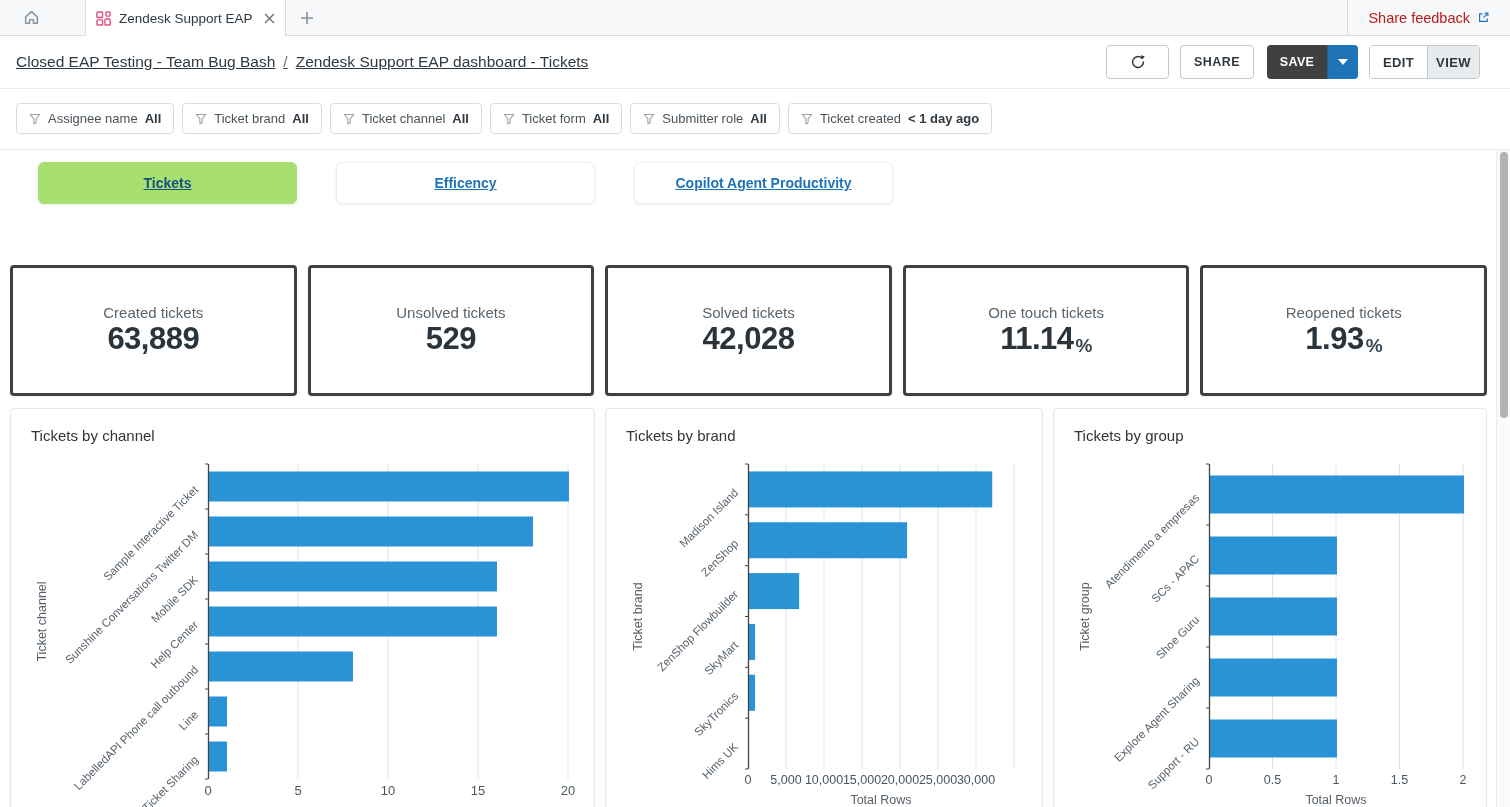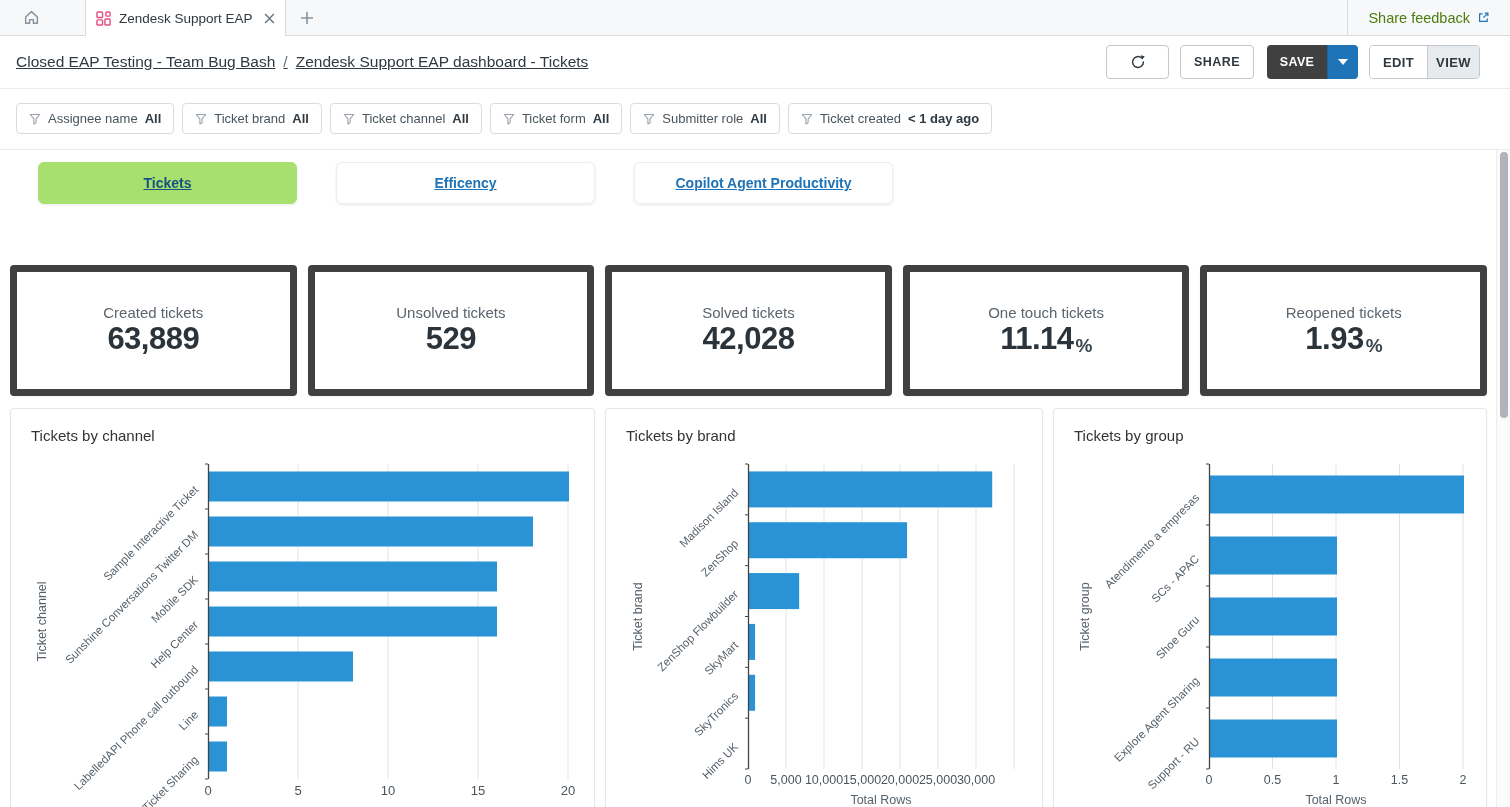--- a/index.html
+++ b/index.html
@@ -6,21 +6,21 @@
   html, body { width: 1510px; height: 807px; overflow: hidden; }
   body { background:#fff; font-family:"Liberation Sans", sans-serif; color:#2f3941; position:relative; }
 
   
   .tabbar { height:36px; background:#f7f8f9; border-bottom:1px solid #d8dcde; display:flex; align-items:stretch; }
   .home-btn { width:46px; margin-left:8px; display:flex; align-items:center; justify-content:center; background:none; border:none; cursor:pointer; }
   .tab { width:201px; margin-left:31px; margin-bottom:-1px; background:#fff; border-left:1px solid #d8dcde; border-right:1px solid #d8dcde; display:flex; align-items:center; gap:8px; padding:0 10px; font-size:13.5px; cursor:pointer; }
   .tab-title { flex:1; white-space:nowrap; overflow:hidden; color:#2f3941; }
   .tab-close { display:flex; align-items:center; cursor:pointer; }
   .plus-btn { width:42px; display:flex; align-items:center; justify-content:center; background:none; border:none; cursor:pointer; }
-  .feedback { margin-left:auto; border-left:1px solid #d8dcde; display:flex; align-items:center; gap:7px; padding:0 20px; color:#4d7c0f; font-size:14.5px; cursor:pointer; }
+  .feedback { margin-left:auto; border-left:1px solid #d8dcde; display:flex; align-items:center; gap:7px; padding:0 20px; color:#b91c1c; font-size:14.5px; cursor:pointer; }
 
   
   .header { height:53px; border-bottom:1px solid #e9ebed; display:flex; align-items:center; padding:0 16px; background:#fff; }
   .breadcrumb { font-size:15.5px; color:#2f3941;text-decoration:underline; }
   .breadcrumb .sep { color:#68737d; margin:0 8px; }
   .controls { margin-left:auto; display:flex; align-items:center; margin-right:14px; }
   .btn { height:34px; border:1px solid #c2c8cc; background:#fff; border-radius:4px; font-family:inherit; font-size:12.5px; font-weight:700; letter-spacing:.4px; color:#2f3941; display:flex; align-items:center; justify-content:center; cursor:pointer; }
   .btn-refresh { width:63px; margin-right:11px; }
   .btn-share { width:74px; margin-right:13px; }
   .save-group { display:flex; margin-right:11px; border-radius:4px; overflow:hidden; }
@@ -35,21 +35,21 @@
   .pill { height:31px; border:1px solid #d8dcde; border-radius:4px; background:#fff; display:flex; align-items:center; gap:7px; padding:0 12px; font-size:13px; color:#49545c; cursor:pointer; }
   .pill b { color:#2f3941; font-weight:700; }
 
   
   .content { padding:12px 0 0 10px; width:1496px; }
   .navtabs { display:grid; grid-template-columns:287px 287px 287px; gap:11px; }
   .navtab { height:42px; border-radius:6px; background:#fff; border:1px solid #eceef0; box-shadow:0 1px 3px rgba(0,0,0,.08); display:flex; align-items:center; justify-content:center; font-size:14px; font-weight:700; color:#1f73b7; text-decoration:underline; cursor:pointer;margin-left:28px; }
   .navtab.active { background:#a7e06e; border-color:#a7e06e; color:#175084; }
 
   .kpis { margin-top:61px; width:1477px; display:grid; grid-template-columns:repeat(5,1fr); gap:11px; }
-  .kpi { height:131px; background:#fff; border:7px solid #404040; border-radius:4px; box-shadow:0 1px 2px rgba(0,0,0,.05); display:flex; flex-direction:column; align-items:center; justify-content:center; }
+  .kpi { height:131px; background:#fff; border:3px solid #404040; border-radius:4px; box-shadow:0 1px 2px rgba(0,0,0,.05); display:flex; flex-direction:column; align-items:center; justify-content:center; }
   .kpi-label { font-size:15px; color:#5a646d; }
   .kpi-value { margin-top:0; font-size:31px; font-weight:700; color:#2b343b; letter-spacing:-.5px; display:flex; align-items:flex-end; }
   .kpi-suffix { font-size:19px; font-weight:600; margin-left:2px; color:#3a444c; }
 
   .charts { margin-top:12px; display:grid; grid-template-columns:585px 438px 434px; gap:10px; }
   .chart-card { position:relative; height:450px; background:#fff; border:1px solid #e4e7e9; border-radius:4px; box-shadow:0 1px 2px rgba(0,0,0,.05); overflow:hidden; }
   .chart-title { position:absolute; left:20px; top:18px; font-size:15px; color:#333; z-index:2; }
   .chart-card svg { position:absolute; left:0; top:0; }
   svg text { font-family:"Liberation Sans", sans-serif; }
 

